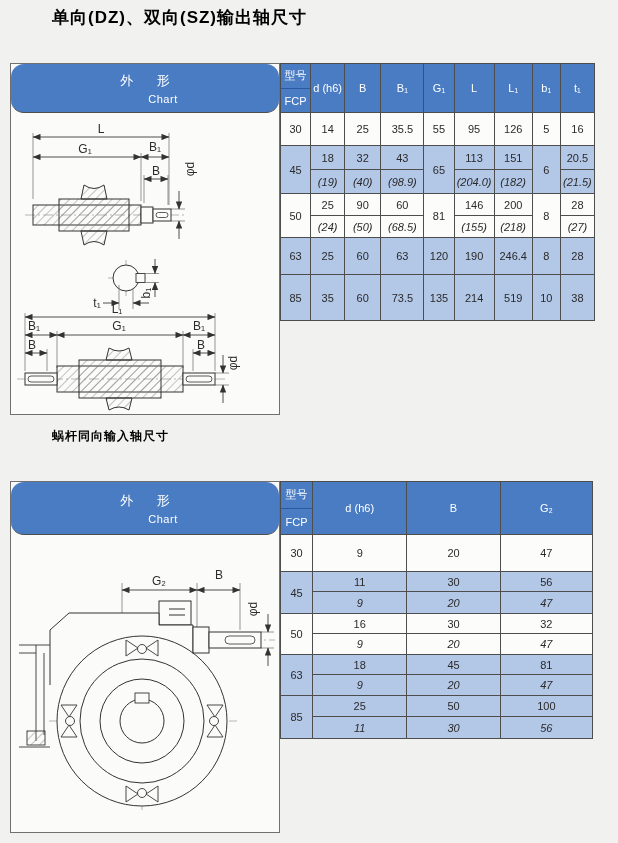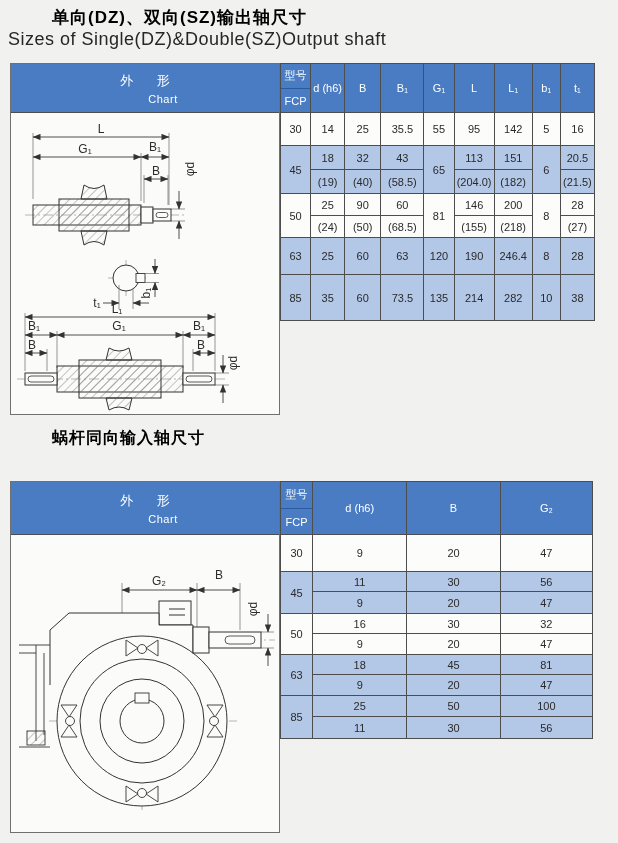--- a/index.html
+++ b/index.html
@@ -2,54 +2,53 @@
 <html><head>
 <meta charset="utf-8">
 <style>
   html,body{margin:0;padding:0;}
   body{background:#d8d8d6;font-family:"Liberation Sans","DejaVu Sans",sans-serif;}
   #page{position:relative;width:618px;height:843px;background:#f1f1ef;overflow:hidden;
         font-family:"Liberation Sans","DejaVu Sans",sans-serif;color:#222;}
   .title-zh{position:absolute;left:8px;font-weight:bold;font-size:17px;letter-spacing:1px;color:#000000;margin-left:44px;}
   .title-en{position:absolute;left:8px;font-size:18px;color:#262626;letter-spacing:.5px;}
   #t1-zh{top:6px;} #t1-en{top:29px;}
-  #t2-zh{top:428px;font-size:16px;font-family:Liberation Serif, serif;} #t2-en{top:450px;}
+  #t2-zh{top:428px;font-size:12px;font-family:Liberation Serif, serif;} #t2-en{top:450px;}
 
   .chart-box{position:absolute;left:10px;width:270px;height:352px;background:#fbfbf9;
              border:1px solid #707070;box-sizing:border-box;}
   #chart-box-1{top:63px;} #chart-box-2{top:481px;}
   .chart-head{background:#4a7cc4;color:#fff;text-align:center;border-bottom:1px solid #4d4d4d;
-              display:flex;flex-direction:column;justify-content:center;gap:3px;}
+              display:flex;flex-direction:column;justify-content:center;gap:3px;border-radius:13px;}
   #chart-box-1 .chart-head{height:48px;} #chart-box-2 .chart-head{height:52px;}
   .chart-head .zh{font-size:13px;letter-spacing:10px;text-indent:10px;}
   .chart-head .en{font-size:11px;letter-spacing:.5px;margin-left:36px;}
   .draw-area{position:relative;width:268px;}
   svg{display:block;}
   svg text{font-family:"Liberation Sans","DejaVu Sans",sans-serif;font-size:12px;fill:#2c2c2c;}
 
   table.dtable{position:absolute;left:280px;border-collapse:collapse;table-layout:fixed;
                background:#fcfcfb;}
   #dtable-1{top:63px;width:315px;} #dtable-2{top:481px;width:313px;}
   .dtable th,.dtable td{border:1px solid #4d4d4d;text-align:center;vertical-align:middle;
                font-size:11px;color:#2a2a2a;padding:0;overflow:hidden;}
   .dtable thead th{background:#4a7cc4;color:#fff;font-weight:normal;font-size:11px;}
   #dtable-1 thead th{height:48px;} #dtable-2 thead th{height:52px;}
   .model-th{padding:0;}
   .model-th div{height:50%;display:flex;align-items:center;justify-content:center;}
   .model-th div:first-child{border-bottom:1px solid #2d5a9f;}
   tr.shade td{background:#b3c7e7;text-align:center;}
-  td.subrow{border-top-color:#7d7d7d;}
+  td.subrow{border-top-color:#7d7d7d;font-style:italic;}
 </style>
 </head>
 <body>
 
 <div id="page">
 
   <div id="t1-zh" class="title-zh">单向(DZ)、双向(SZ)输出轴尺寸</div>
-  <div id="t1-en" class="title-en">Sizes of Single(DZ)&amp;Double(SZ)Output shaft</div>
 
   <div id="chart-box-1" class="chart-box">
     <div class="chart-head">
       <div class="zh">外 形</div>
       <div class="en">Chart</div>
     </div>
     <div class="draw-area">
       <svg width="268" height="301" viewBox="0 0 268 301">
         <defs>
           <marker id="ar1" viewBox="0 0 10 8" refX="9.5" refY="4" markerWidth="9" markerHeight="7" orient="auto-start-reverse">
@@ -177,39 +176,39 @@
       </tr>
     </thead>
     <tbody>
         <tr style="height: 33px;">
           <td rowspan="1">30</td>
           <td>14</td>
           <td>25</td>
           <td>35.5</td>
           <td rowspan="1">55</td>
           <td>95</td>
-          <td>142</td>
+          <td>126</td>
           <td rowspan="1">5</td>
           <td>16</td>
         </tr>
         <tr class="shade" style="height: 24px;">
           <td rowspan="2">45</td>
           <td>18</td>
           <td>32</td>
           <td>43</td>
           <td rowspan="2">65</td>
           <td>113</td>
           <td>151</td>
           <td rowspan="2">6</td>
           <td>20.5</td>
         </tr>
         <tr class="shade" style="height: 24px;">
           <td class="subrow">(19)</td>
           <td class="subrow">(40)</td>
-          <td class="subrow">(58.5)</td>
+          <td class="subrow">(98.9)</td>
           <td class="subrow">(204.0)</td>
           <td class="subrow">(182)</td>
           <td class="subrow">(21.5)</td>
         </tr>
         <tr style="height: 22px;">
           <td rowspan="2">50</td>
           <td>25</td>
           <td>90</td>
           <td>60</td>
           <td rowspan="2">81</td>
@@ -237,21 +236,21 @@
           <td rowspan="1">8</td>
           <td>28</td>
         </tr>
         <tr class="shade" style="height: 46px;">
           <td rowspan="1">85</td>
           <td>35</td>
           <td>60</td>
           <td>73.5</td>
           <td rowspan="1">135</td>
           <td>214</td>
-          <td>282</td>
+          <td>519</td>
           <td rowspan="1">10</td>
           <td>38</td>
         </tr>
       </tbody>
   </table>
 
   <div id="t2-zh" class="title-zh">蜗杆同向输入轴尺寸</div>
 
   <div id="chart-box-2" class="chart-box">
     <div class="chart-head">

